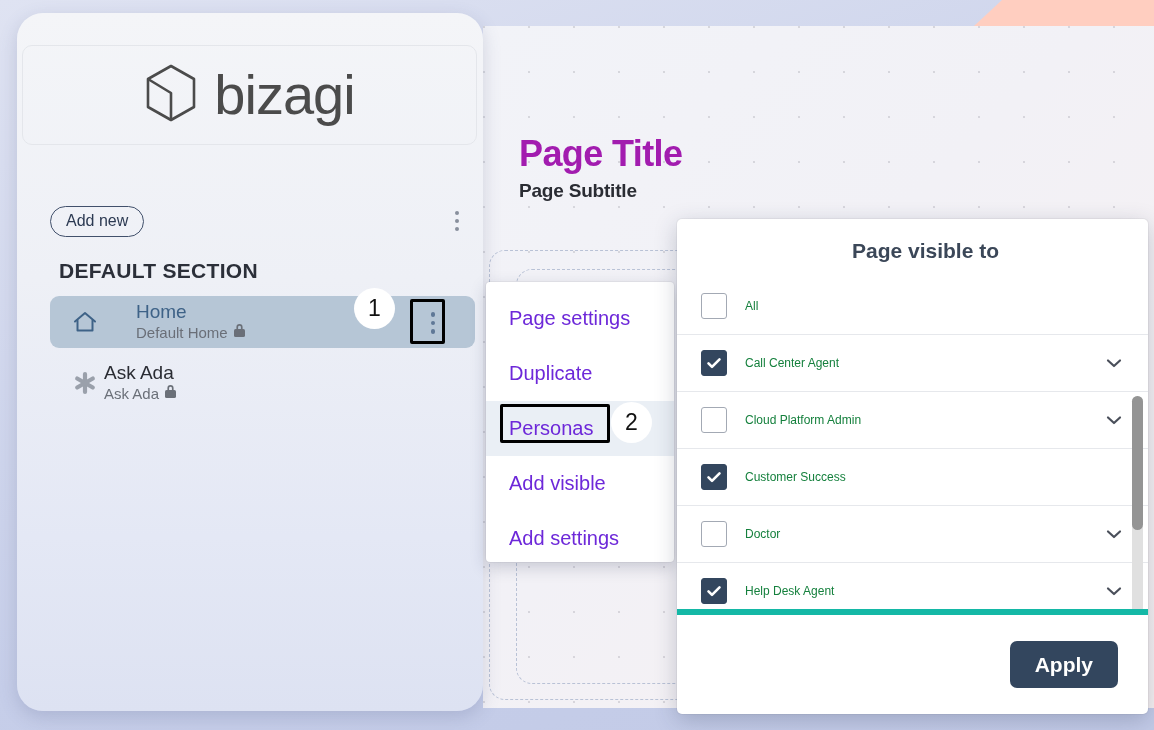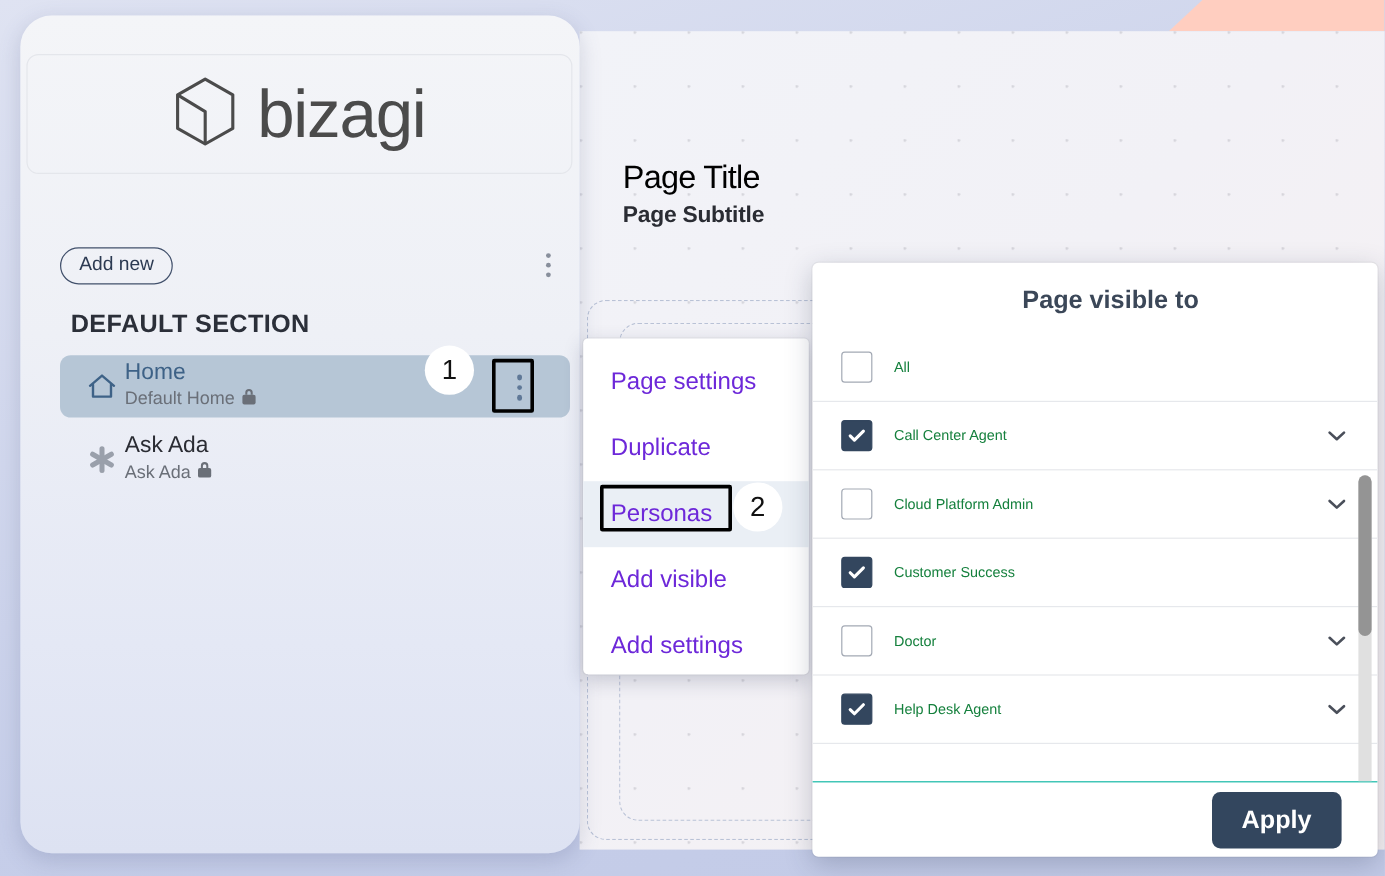--- a/index.html
+++ b/index.html
@@ -32,21 +32,21 @@
   .collapse-btn {
     position: absolute; left: 36px; top: 45px;
     width: 25px; height: 25px;
     display: flex; align-items: center; justify-content: center;
     cursor: pointer;
   }
   .collapse-btn svg { display: block; }
 
   #page-heading { position: absolute; left: 519px; top: 133px; }
   #page-title-text {
-    font-size: 27px; font-weight: 400; color: #000000; letter-spacing: -0.6px;
+    font-size: 36px; font-weight: 700; color: #a21caf; letter-spacing: -0.6px;
   }
   #page-subtitle-text {
     font-size: 19px; font-weight: 700; color: #2a2c33; margin-top: 5px;
     letter-spacing: -0.2px;
   }
 
   
   .dropzone {
     position: absolute;
     border: 1.5px dashed #b9c2d6;
@@ -94,21 +94,21 @@
   #section-label {
     position: absolute; left: 42px; top: 246px;
     font-size: 21px; font-weight: 600; color: #2b2f39; letter-spacing: .3px;
   }
 
   .nav-item {
     position: absolute; left: 33px; width: 425px; height: 52px;
     border-radius: 9px; display: flex; align-items: center; padding-left: 16px;
     cursor: pointer;
   }
-  .nav-item.selected { background: #b6c6d6; }
+  .nav-item.selected { background: #b6c6d6; gap: 32px; }
   .nav-icon { width: 38px; flex: 0 0 38px; display: flex; align-items: center; justify-content: center; }
   .nav-texts { display: flex; flex-direction: column; gap: 1px; }
   .nav-title { font-size: 19px; line-height: 1.1; }
   .nav-item.selected .nav-title { color: #3e6287; }
   .nav-item:not(.selected) .nav-title { color: #2a2c33; }
   .nav-sub {
     font-size: 15px; color: #6a6f78; display: flex; align-items: center; gap: 5px; line-height: 1.2;
   }
   #nav-home { top: 283px; }
   #nav-ask-ada { top: 344px; }
@@ -186,21 +186,21 @@
   #persona-scrollbar {
     position: absolute; right: 5px; top: 119px; width: 11px; height: 292px;
     background: #e0e0e0; border-radius: 6px; z-index: 5; cursor: pointer;
   }
   #persona-scroll-thumb {
     position: absolute; left: 0; top: 0; width: 11px; height: 134px;
     background: #949494; border-radius: 6px;
   }
 
   #personas-footer {
-    flex: 0 0 auto; height: 63px; border-top: 1px solid #14b8a6;
+    flex: 0 0 auto; height: 105px; border-top: 6px solid #14b8a6;
     display: flex; align-items: center; justify-content: flex-end; padding-right: 30px;
   }
   #apply-btn {
     background: #33465e; color: #fff; border: none; border-radius: 7px;
     font-family: inherit; font-size: 21px; font-weight: 700;
     padding: 13px 25px; cursor: pointer; line-height: 1;
   }
 </style>
 </head>
 <body>

